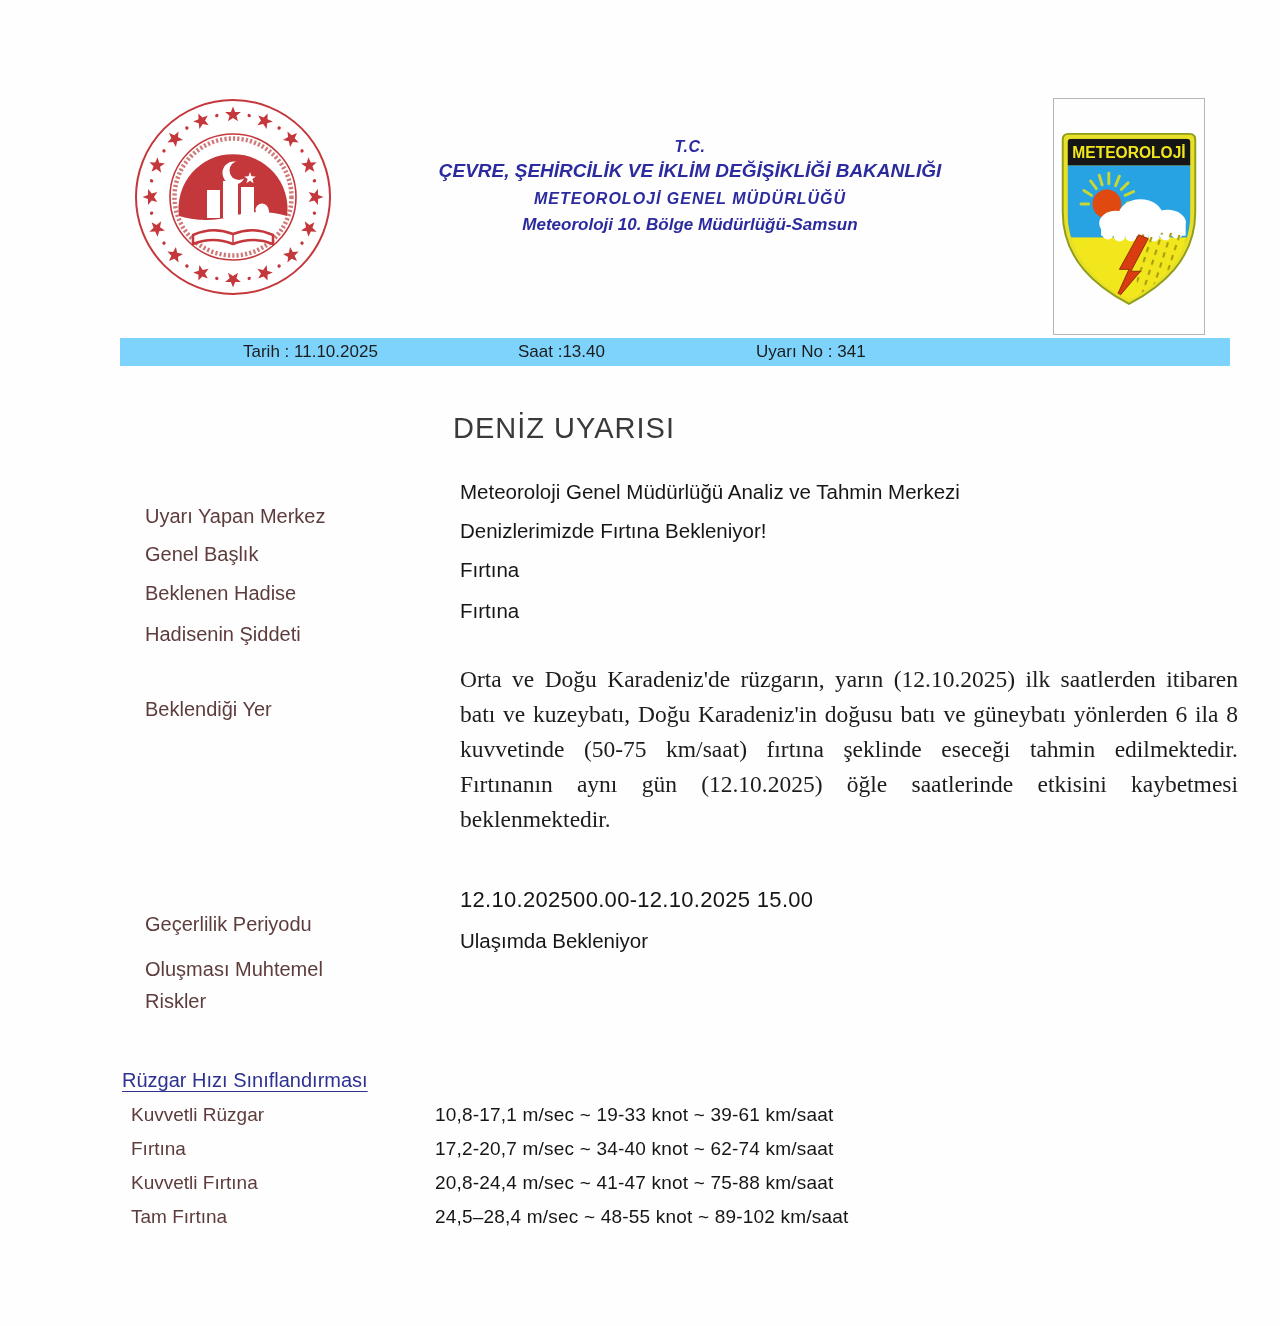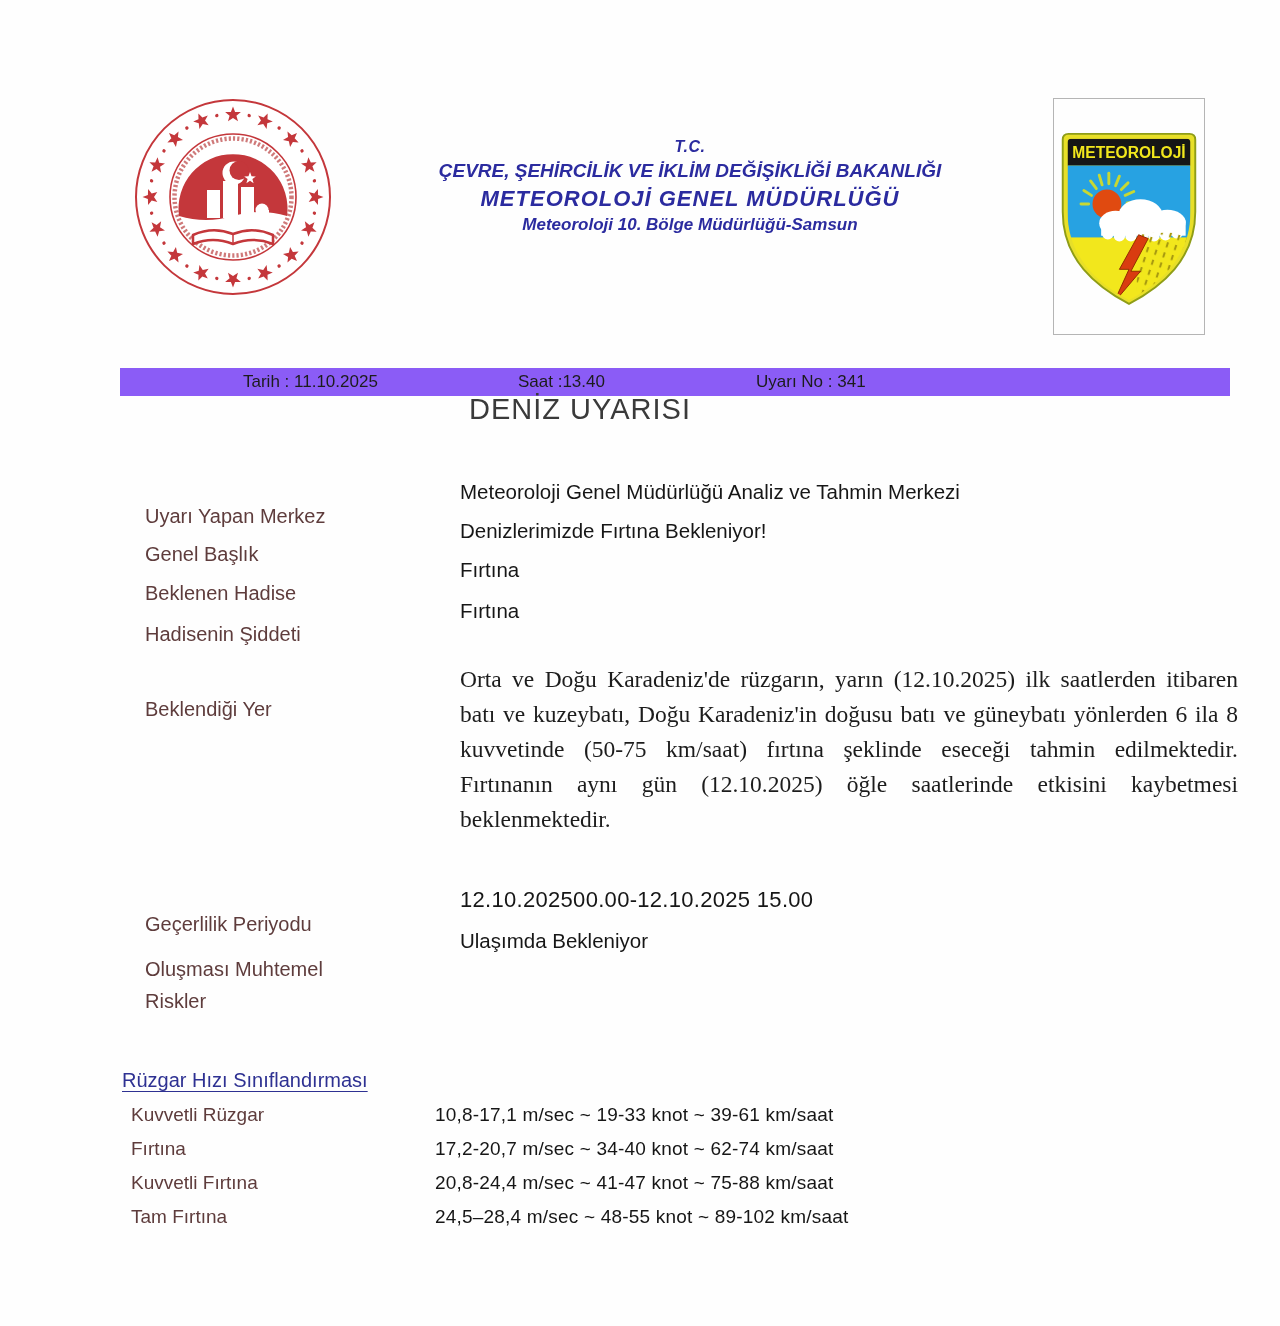--- a/index.html
+++ b/index.html
@@ -7,33 +7,33 @@
   .doc{position:absolute;left:0;top:0;width:1280px;height:1326px;background:#fefefe;}
   .abs{position:absolute;}
 
   
   #emblem{left:133px;top:97px;width:200px;height:204px;}
 
   
   #hdr{left:340px;top:136px;width:700px;text-align:center;color:#2b2b9f;font-style:italic;font-weight:bold;}
   #hdr .l1{font-size:16px;line-height:21px;letter-spacing:.5px;}
   #hdr .l2{font-size:19px;line-height:28px;}
-  #hdr .l3{font-size:22px;line-height:27px;letter-spacing:1px;font-style:italic;}
+  #hdr .l3{font-size:16px;line-height:27px;letter-spacing:1px;font-style:italic;}
   #hdr .l4{font-size:17px;line-height:26px;}
 
   
   #shieldbox{left:1053px;top:98px;width:152px;height:237px;border:1px solid #b5b5b5;display:flex;align-items:center;justify-content:center;box-sizing:border-box;}
 
   
   #infobar{left:120px;top:338px;width:1110px;height:28px;}
   #infobar span{position:absolute;top:4px;font-size:17px;color:#1c1c1c;white-space:nowrap;}
   #bar-date{left:123px;} #bar-time{left:398px;} #bar-no{left:636px;}
 
   
-  #title{left:0;top:393px;width:1128px;text-align:center;font-size:29px;letter-spacing:1px;color:#3a3a3a;font-weight:500;padding-left:16px;}
+  #title{left:0;top:412px;width:1128px;text-align:center;font-size:29px;letter-spacing:1px;color:#3a3a3a;font-weight:500;}
 
   
   .flabel{position:absolute;left:145px;width:260px;font-size:20px;color:#5e3c3c;margin-top:24px;}
   .fvalue{position:absolute;left:460px;width:780px;font-size:20.5px;color:#161616;}
   #fl0{top:481px;} #fv0{top:480px;}
   #fl1{top:519px;} #fv1{top:519px;}
   #fl2{top:558px;} #fv2{top:558px;}
   #fl3{top:599px;} #fv3{top:599px;}
   #fl4{top:674px;}
   #fv4{top:662px;font-family:"Liberation Serif","DejaVu Serif",serif;font-size:23.5px;line-height:35px;text-align:justify;width:778px;color:#1c1c1c;}
@@ -158,21 +158,21 @@
             <circle cx="114" cy="112" r="6"></circle>
           <circle cx="126" cy="110" r="6"></circle>
         </g>
         <rect x="84" y="110" width="61" height="78" fill="url(#rain)"></rect>
         <polygon points="86,112 66,148 76,148 60,183 88,150 78,150 96,116" fill="#d93c10" stroke="#8f2b00" stroke-width="1"></polygon>
       </g>
       <text x="76" y="32" text-anchor="middle" font-family="Liberation Sans, sans-serif" font-size="17" font-weight="bold" fill="#f2e71c" textLength="118" lengthAdjust="spacingAndGlyphs">METEOROLOJİ</text>
     </svg>
   </div>
 
-  <div class="abs" id="infobar" style="background:#8b5cf6;margin-top:30px;">
+  <div class="abs" id="infobar" style="background:#7dd3fc;">
     <span id="bar-date">Tarih : 11.10.2025</span>
     <span id="bar-time">Saat :13.40</span>
     <span id="bar-no">Uyarı No : 341</span>
   </div>
 
   <div class="abs" id="title">DENİZ UYARISI</div>
 
   <div>
     <div class="flabel" id="fl0">Uyarı Yapan Merkez</div>
     <div class="fvalue" id="fv0">Meteoroloji Genel Müdürlüğü Analiz ve Tahmin Merkezi</div>

